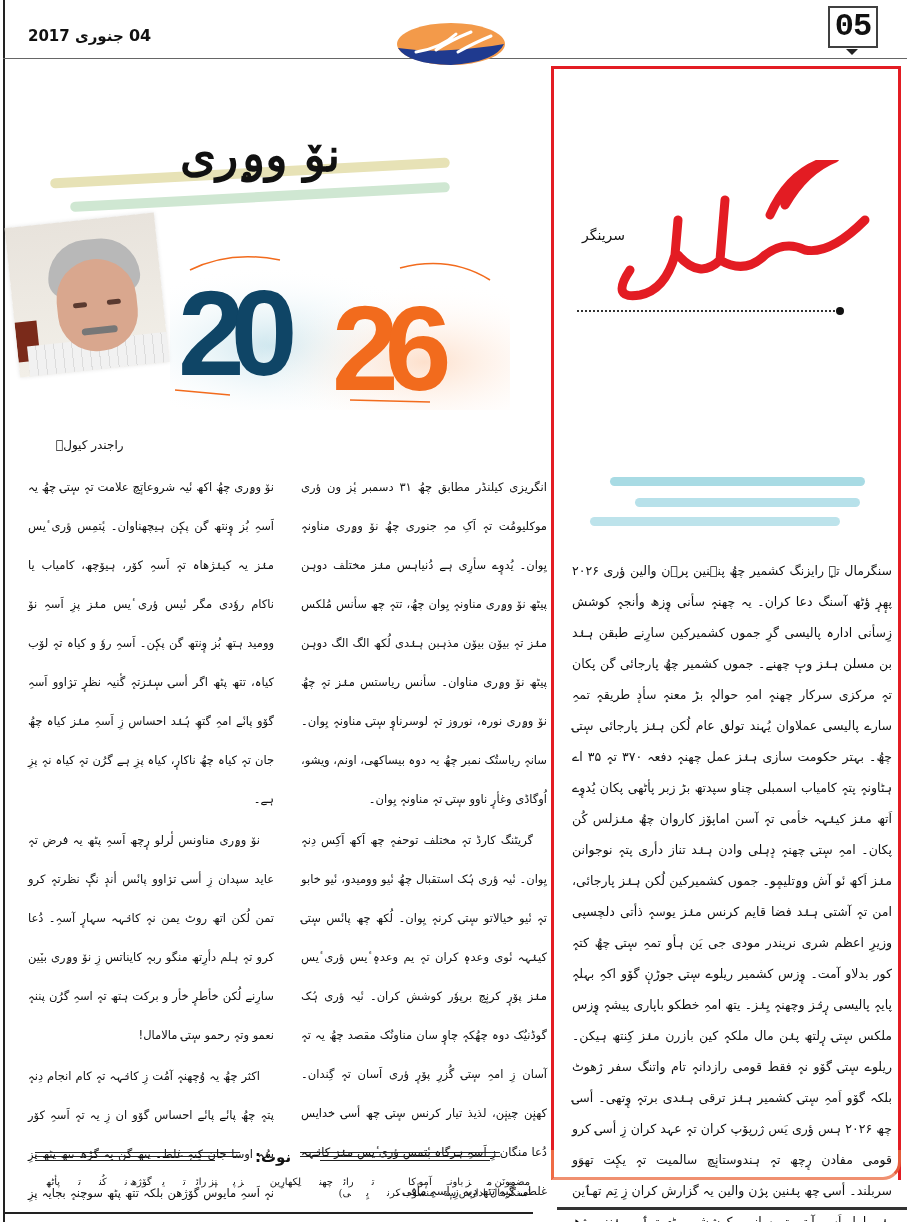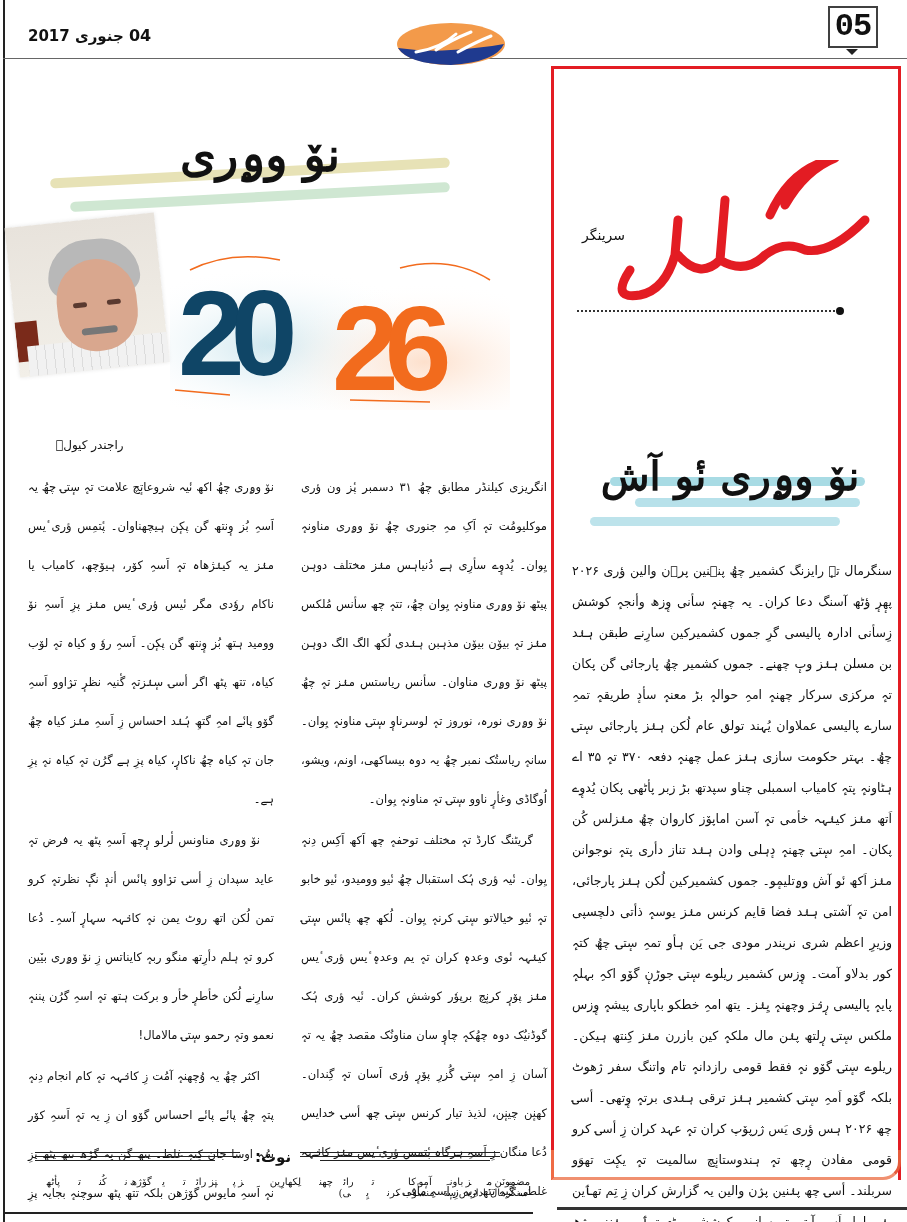--- a/index.html
+++ b/index.html
@@ -94,21 +94,20 @@
   <path d="M60 110 Q40 140 70 135 Q95 130 105 95 L108 60 M108 95 Q130 120 150 100 L155 40 M150 100 Q175 115 195 95 Q215 80 235 90 Q260 95 295 60 M200 55 Q220 10 260 0 M215 45 Q235 10 265 -2" stroke="#e31c23" stroke-width="9" fill="none" stroke-linecap="round"></path>
   <text x="12" y="80" font-family="DejaVu Sans, sans-serif" font-size="14" fill="#111">سرینگر</text>
 </svg>
 <div class="brand-dots"></div>
 <div class="brand-dot"></div>
 
 <div class="editorial-title-wrap">
   <div class="brush b1"></div>
   <div class="brush b2"></div>
   <div class="brush b3"></div>
-  <div class="editorial-title">نۆ وۄری نٔو آش</div>
 </div>
 
 <div class="editorial-body">سنگرمال تہٕ رایزنگ کشمیر چھُ پنٛنین پرٛن والین ؤری ۲۰۲۶ پھٕرٕ ؤٹھ آسنگ دعا کران۔ یہ چھنہٕ سأنی وٕزھ وأنجہٕ کوشش زِسأنی ادارہ پالیسی گرِ جموں کشمیرکین سارِنے طبقن ہنٛد بن مسلن ہنٛز وبٕ چھنے۔ جموں کشمیر چھُ پارجائی گن پکان تہٕ مرکزی سرکار چھنہٕ امہِ حوالہٕ بڑ معنہٕ سأدٕ طریقہٕ تمہِ سارے پالیسی عملاوان یُہند تولق عام لُکن ہنٛز پارجائی سٕتۍ چھُ۔ بہتر حکومت سازی ہنٛز عمل چھنہٕ دفعہ ۳۷۰ تہٕ ۳۵ اے ہٹاونہٕ پتہٕ کامیاب اسمبلی چناو سپدتھ بڑ زبر پأٹھی پکان یُدوٕے اَتھ منٛز کینٛہہ خأمی تہٕ آسن اماپوٚز کاروان چھُ منٛزلس کُن پکان۔ امہِ سٕتۍ چھنہٕ دٕہلی وادن ہنٛد تناز دأری پتہٕ نوجوانن منٛز اَکھ نٔو آش وۄتلیمٕو۔ جموں کشمیرکین لُکن ہنٛز پارجائی، امن تہٕ آشتی ہنٛد فضا قایم کرنس منٛز یوسہٕ ذأتی دلچسپی وزیرِ اعظم شری نریندر مودی جی یَن ہأو تمہِ سٕتۍ چھُ کتہٕ کور بدلاو آمت۔ وٕزس کشمیر ریلوے سٕتۍ جوڑنٕ گوٚو اکہِ بہلہٕ پایہٕ پالیسی رٕنٛز وچھنہٕ یِنٛز۔ یتھ امہِ خطکو باپاری پیشہٕ وٕزس ملکس سٕتۍ رٕلتھ پنٛن مال ملکہٕ کین بازرن منٛز کِنتھ ہیکن۔ ریلوے سٕتۍ گوٚو نہٕ فقط قومی رازدانہٕ تام واتنگ سفر ژھوٹ بلکہ گوٚو اَمہِ سٕتۍ کشمیر ہنٛز ترقی ہنٛدی برتہٕ وٕتھی۔ أسۍ چھ ۲۰۲۶ ہس ؤری یَس ژرپوٚپ کران تہٕ عہد کران زِ أسۍ کرو قومی مفادن رٕچھ تہٕ ہندوستانٕچ سالمیت تہٕ یکٕت تھوَو سربلند۔ أسۍ چھ پنٛنین پرٛن والین یہ گزارش کران زِ تِم تھٲین پنٛن لول اَسہِ آیتٕن تہٕ سانٕہن کوشِشن پیٹھ تھٲین پنٛنٕز پرژھ قأیم۔</div>
 
 <div class="article-title-wrap">
   <div class="brush2 y"></div>
   <div class="brush2 g"></div>
   <div class="article-title">نۆ وۄری</div>
 </div>
 

